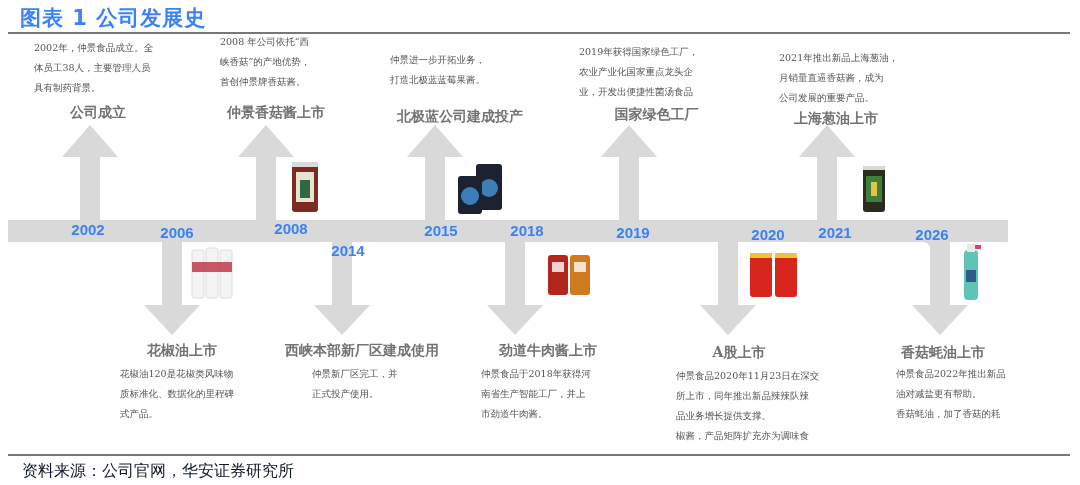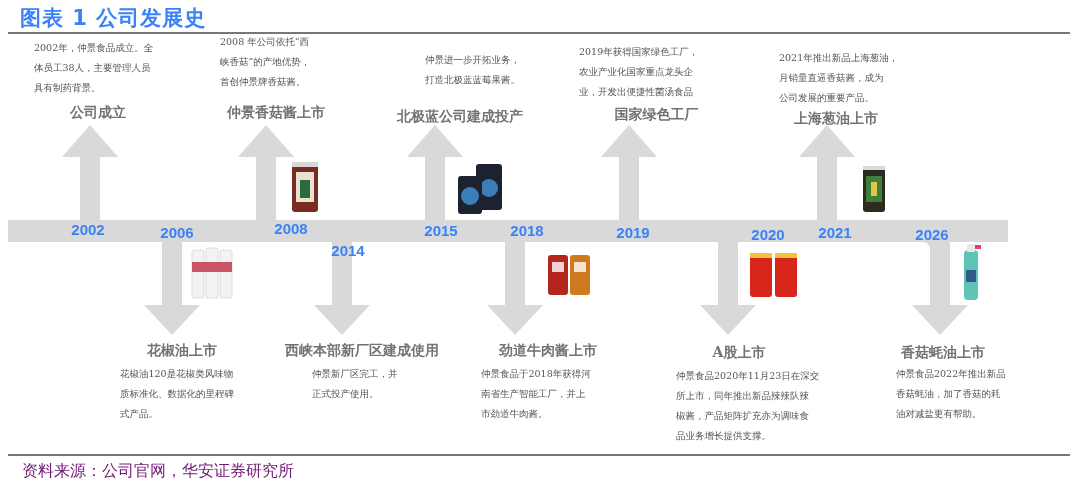--- a/index.html
+++ b/index.html
@@ -1,20 +1,20 @@
 <!DOCTYPE html>
 <html><head>
 <meta charset="utf-8">
 <style>
   html,body{margin:0;padding:0;background:#fff;}
   body{width:1080px;height:485px;position:relative;overflow:hidden;font-family:"DejaVu Sans","Liberation Sans",sans-serif;color:#222;}
   .title{position:absolute;left:20px;top:4px;font-size:21px;font-weight:bold;letter-spacing:1px;color:#3b82f6;}
   .rule-top{position:absolute;left:8px;top:32px;width:1062px;height:2px;background:#777;}
   .rule-bottom{position:absolute;left:8px;top:454px;width:1062px;height:2px;background:#777;}
-  .source{position:absolute;left:22px;top:461px;font-size:16px;color:#701a75;font-family:"DejaVu Serif","Liberation Serif",serif;}
+  .source{position:absolute;left:22px;top:461px;font-size:16px;color:#0f172a;font-family:"DejaVu Serif","Liberation Serif",serif;}
   svg.diagram{position:absolute;left:0;top:0;}
   .year{position:absolute;font-size:15px;font-weight:bold;color:#3b82f6;font-family:"Liberation Sans","DejaVu Sans",sans-serif;transform:translateX(-50%);}
   .ev-title{position:absolute;font-size:14px;font-weight:bold;color:#737373;white-space:nowrap;transform:translateX(-50%);font-family:"DejaVu Serif","Liberation Serif",serif;}
   .ev-desc{position:absolute;font-size:9.5px;line-height:20px;color:#555;font-family:"DejaVu Serif","Liberation Serif",serif;}
 </style>
 </head>
 <body>
 
 <div class="title">图表 1 公司发展史</div>
 <div class="rule-top"></div>
@@ -140,21 +140,21 @@
 <div class="ev-desc" style="left:34px;top:38px;">
   <div>2002年，仲景食品成立。全</div>
   <div>体员工38人，主要管理人员</div>
   <div>具有制药背景。</div>
 </div>
 <div class="ev-desc" style="left:220px;top:32px;">
   <div>2008 年公司依托“西</div>
   <div>峡香菇”的产地优势，</div>
   <div>首创仲景牌香菇酱。</div>
 </div>
-<div class="ev-desc" style="left:425px;top:50px;">
+<div class="ev-desc" style="left:390px;top:50px;">
   <div>仲景进一步开拓业务，</div>
   <div>打造北极蓝蓝莓果酱。</div>
 </div>
 <div class="ev-desc" style="left:579px;top:42px;">
   <div>2019年获得国家绿色工厂，</div>
   <div>农业产业化国家重点龙头企</div>
   <div>业，开发出便捷性菌汤食品</div>
 </div>
 <div class="ev-desc" style="left:779px;top:48px;">
   <div>2021年推出新品上海葱油，</div>
@@ -172,23 +172,23 @@
   <div>正式投产使用。</div>
 </div>
 <div class="ev-desc" style="left:481px;top:364px;">
   <div>仲景食品于2018年获得河</div>
   <div>南省生产智能工厂，并上</div>
   <div>市劲道牛肉酱。</div>
 </div>
 <div class="ev-desc" style="left:676px;top:366px;">
   <div>仲景食品2020年11月23日在深交</div>
   <div>所上市，同年推出新品辣辣队辣</div>
+  <div>品业务增长提供支撑。</div>
   <div>椒酱，产品矩阵扩充亦为调味食</div>
-  <div>品业务增长提供支撑。</div>
 </div>
 <div class="ev-desc" style="left:896px;top:364px;">
   <div>仲景食品2022年推出新品</div>
+  <div>油对减盐更有帮助。</div>
   <div>香菇蚝油，加了香菇的耗</div>
-  <div>油对减盐更有帮助。</div>
 </div>
 
 <div class="rule-bottom"></div>
 <div class="source">资料来源：公司官网，华安证券研究所</div>
 
 </body></html>

